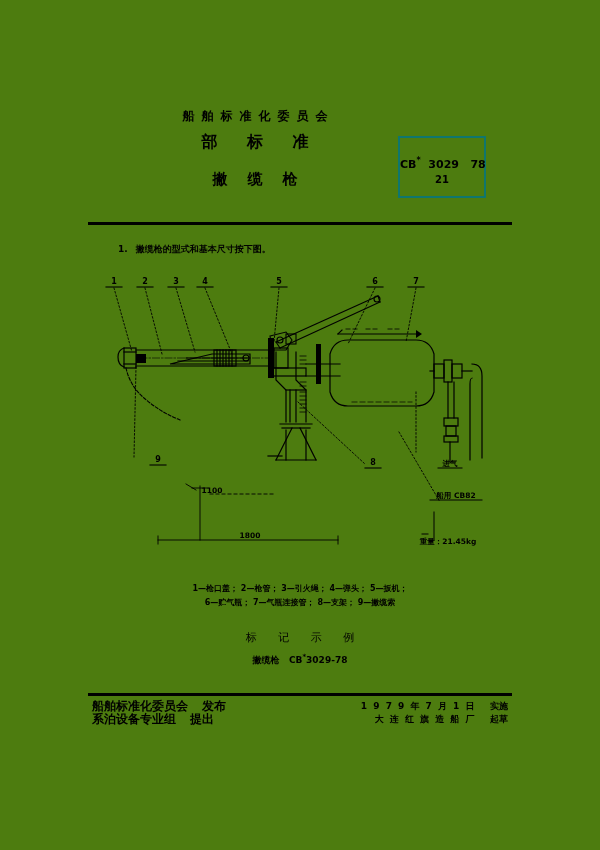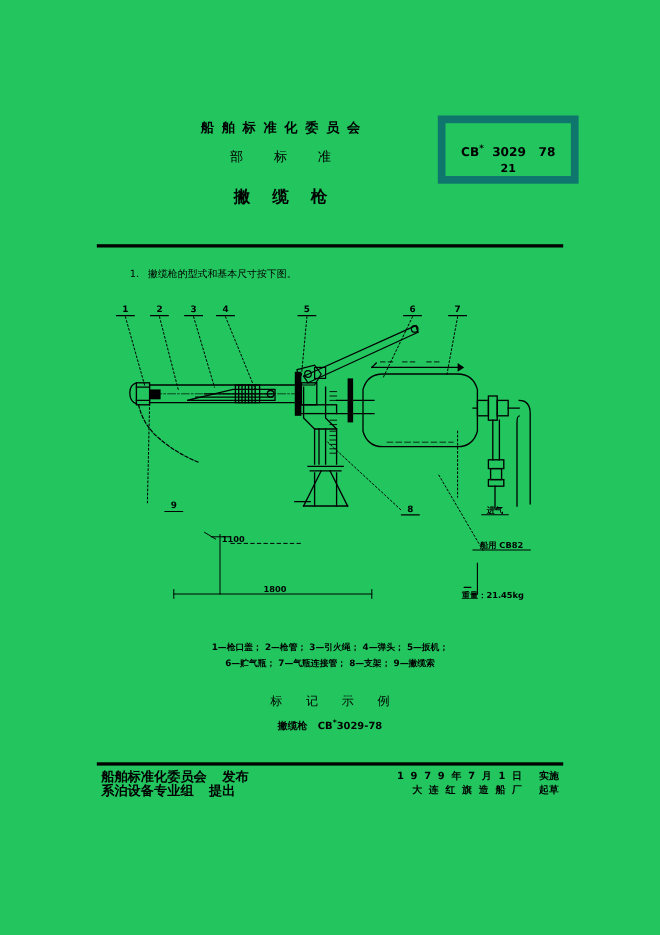--- a/index.html
+++ b/index.html
@@ -9,65 +9,65 @@
     background: #ffffff;
   }
   body {
     font-family: "DejaVu Sans", "Liberation Sans", sans-serif;
     color: #000000;
   }
   #page {
     position: relative;
     width: 600px;
     height: 850px;
-    background: #22c55e;
+    background: #4d7c0f;
     overflow: hidden;
   }
 
   
   .hdr-block {
     position: absolute;
     left: 150px;
     top: 108px;
     width: 210px;
     text-align: center;
   }
   .hdr-org {
     font-size: 12px;
     letter-spacing: 7px;
     text-indent: 7px;
     font-weight: bold;
     line-height: 16px;
     white-space: nowrap;
   }
   .hdr-sub {
-    font-size: 12px;
+    font-size: 16px;
     letter-spacing: 12px;
     text-indent: 12px;
-    font-weight: normal;
+    font-weight: bold;
     line-height: 16px;
     margin-top: 10px;
     white-space: nowrap;
   }
   .hdr-title {
     font-size: 15px;
     letter-spacing: 20px;
     text-indent: 20px;
     font-weight: bold;
     margin-top: 20px;
     white-space: nowrap;
   }
 
   .code-box {
     position: absolute;
     left: 398px;
-    top: 105px;
-    width: 128px;
+    top: 136px;
+    width: 88px;
     height: 62px;
-    border: 7px solid #0f766e;
+    border: 2px solid #0f766e;
     box-sizing: border-box;
   }
   .code-line1 {
     position: absolute;
     left: 0;
     top: 18px;
     width: 100%;
     text-align: center;
     font-size: 11px;
     font-weight: bold;
@@ -91,21 +91,21 @@
     width: 424px;
     height: 3px;
     background: #000;
   }
 
   .clause {
     position: absolute;
     left: 118px;
     top: 243px;
     font-size: 9px;
-    font-weight: normal;
+    font-weight: bold;
     white-space: nowrap;
   }
   .clause .num { margin-right: 8px; }
 
   
   #drawing {
     position: absolute;
     left: 100px;
     top: 272px;
     width: 420px;

